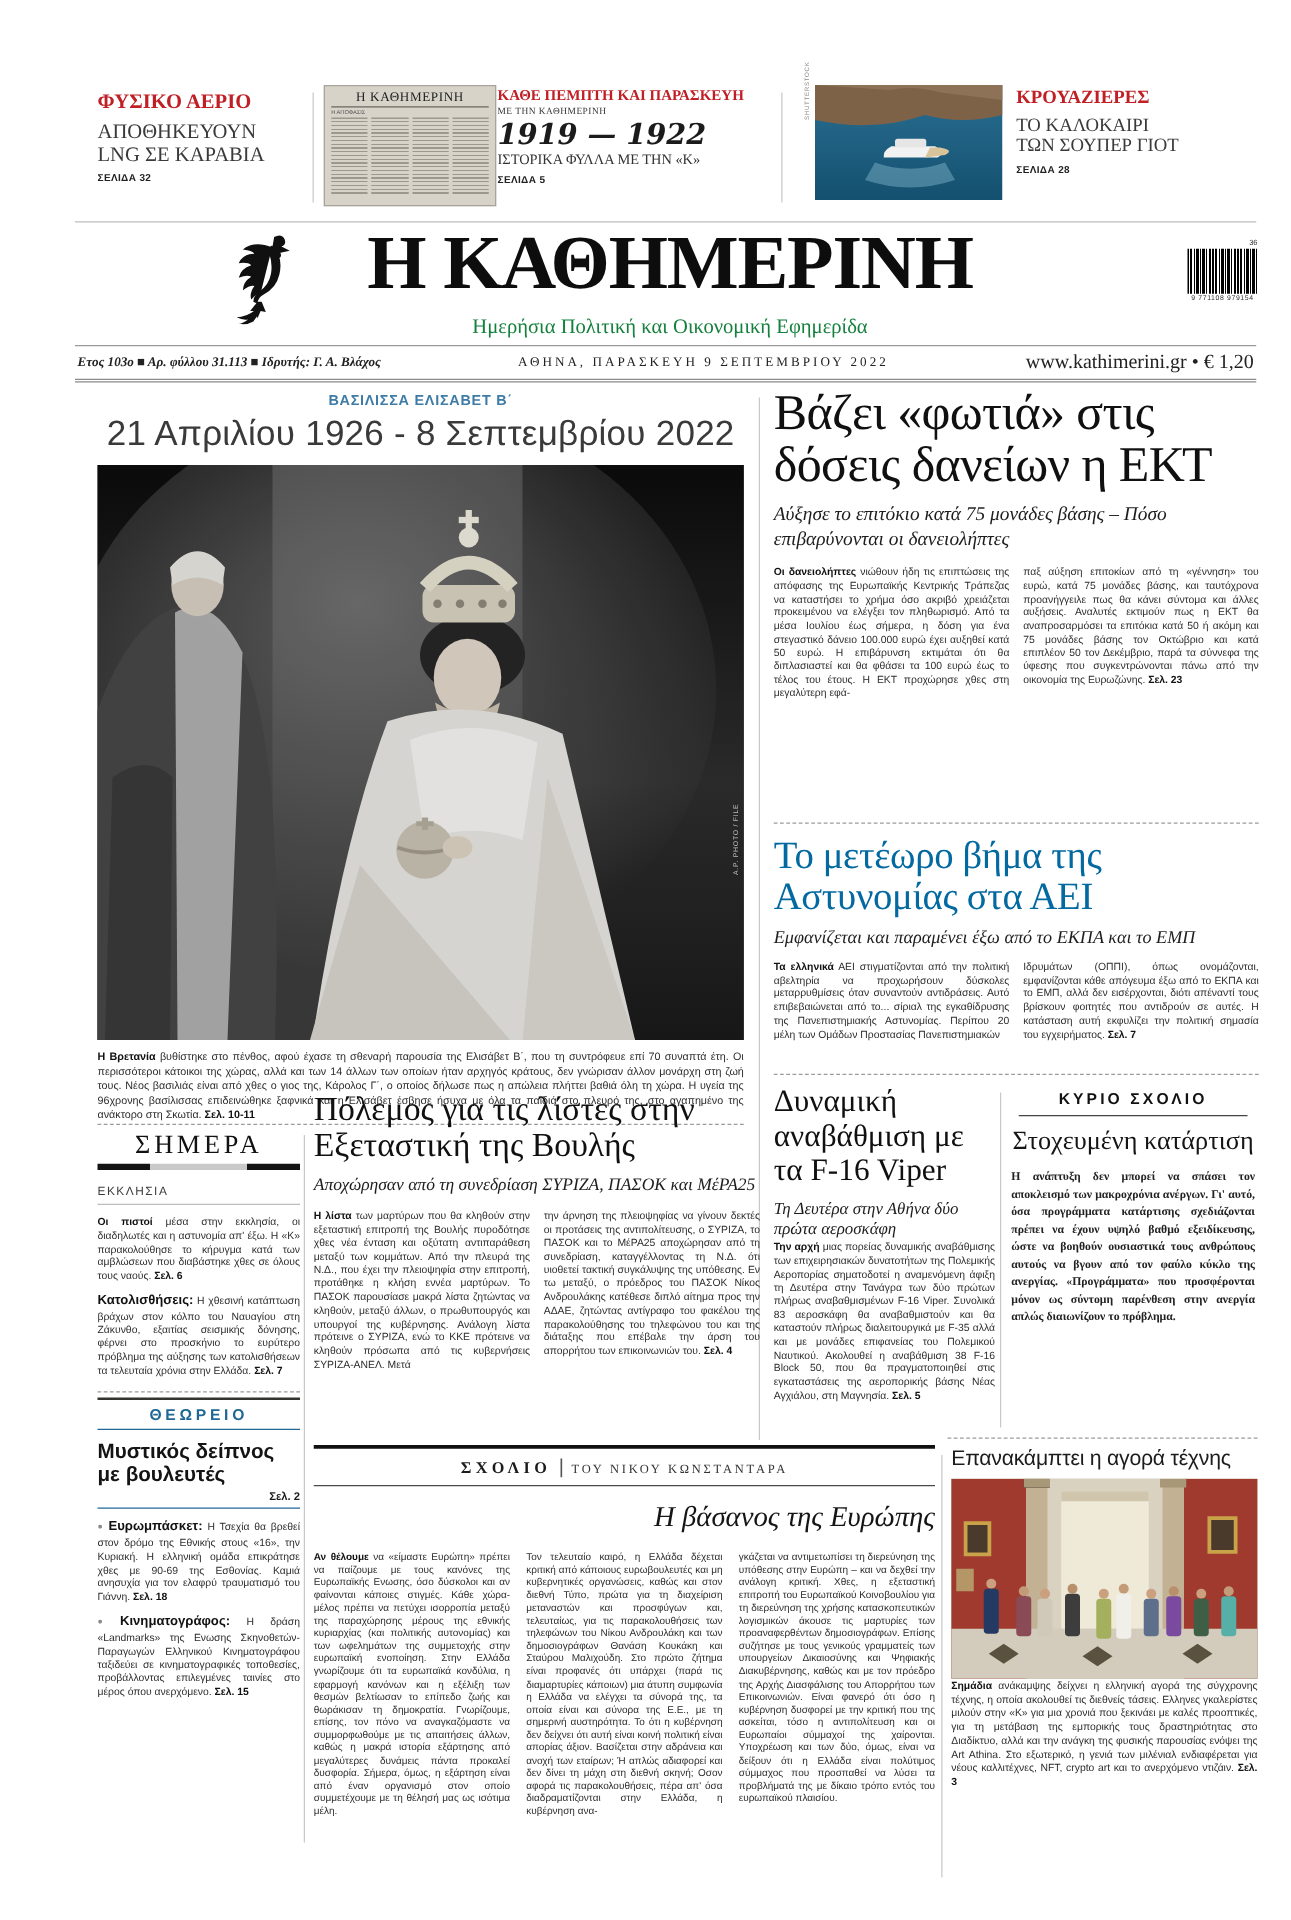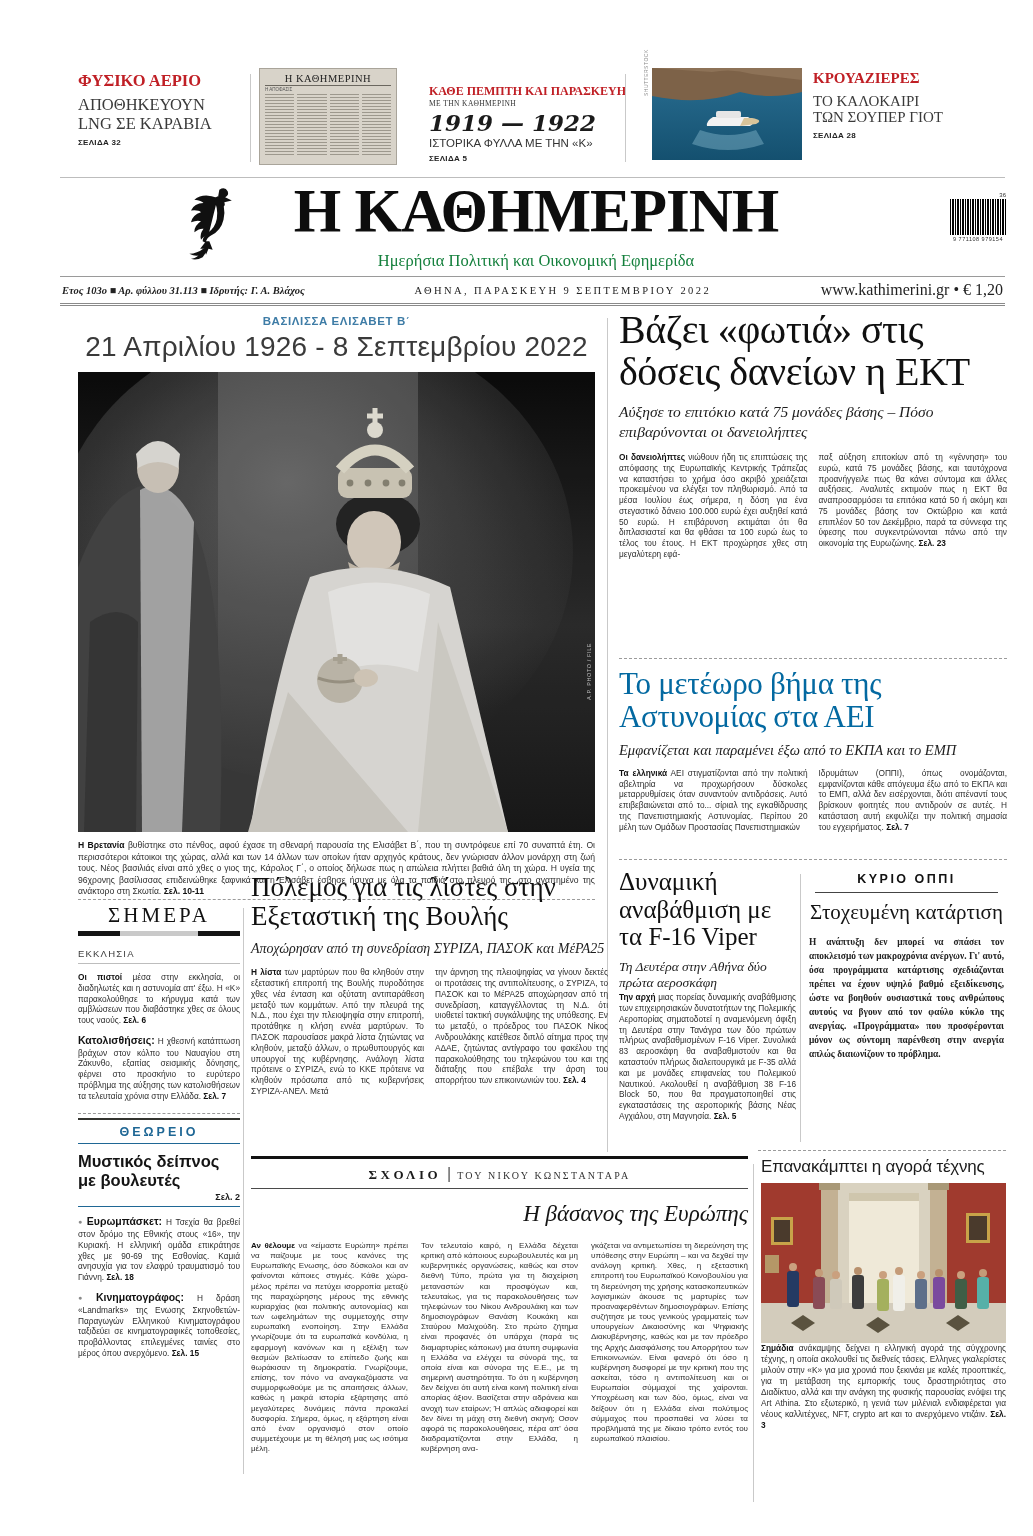--- a/index.html
+++ b/index.html
@@ -19,25 +19,25 @@
   .promo-title{font-family:"Liberation Serif",serif;color:#3a3a3a;font-size:16.5px;line-height:1.12;margin-top:6px;}
   .promo-page{font-size:8px;font-weight:bold;color:#222;margin-top:5px;letter-spacing:.3px;}
   .promo-gas{left:78px;top:72px;width:168px;}
   .pdiv1{left:250px;top:74px;height:88px;}
   .thumb{left:259px;top:68px;width:138px;height:97px;background:#d8d3c9;border:1px solid #a9a49a;box-sizing:border-box;padding:4px 5px;}
   .thumb-title{font-family:"Liberation Serif",serif;font-size:10.5px;text-align:center;color:#222;
                border-bottom:1px solid #6b675f;padding-bottom:1px;letter-spacing:.5px;}
   .thumb-sub{font-size:4.5px;color:#555;margin-top:1px;}
   .thumb-cols{display:flex;gap:3px;height:62px;margin-top:2px;}
   .thumb-col{flex:1;background:repeating-linear-gradient(#9d988d 0 1px,rgba(0,0,0,0) 1px 3px);}
-  .promo-hist{left:429px;top:70px;width:208px;margin-top:15px;}
+  .promo-hist{left:398px;top:70px;width:208px;}
   .hist-kicker{font-family:"Liberation Serif",serif;font-weight:bold;color:#c01f25;font-size:12px;line-height:1.1;}
   .hist-line2{font-family:"Liberation Serif",serif;font-size:7.5px;color:#333;margin-top:1px;letter-spacing:.4px;}
   .hist-years{font-family:"DejaVu Serif",serif;font-style:italic;font-weight:bold;font-size:23px;color:#1b1b1b;margin:1px 0 0;}
-  .hist-line3{font-family:Liberation Sans, sans-serif;font-size:11.5px;color:#333;margin-top:1px;}
+  .hist-line3{font-family:Liberation Serif, serif;font-size:11.5px;color:#333;margin-top:1px;}
   .pdiv2{left:625px;top:74px;height:88px;}
   .yacht{left:652px;top:68px;width:150px;height:92px;}
   .yacht-credit{left:643px;top:96px;font-size:5px;color:#8a8a8a;transform:rotate(-90deg);transform-origin:left top;letter-spacing:.5px;}
   .promo-cruise{left:813px;top:70px;width:192px;}
   .toprule{left:60px;top:177px;width:945px;border-top:1px solid #bdbdbd;height:0;position:absolute;}
   
   .logo{left:186px;top:186px;}
   .m-title{left:236px;top:176px;width:600px;text-align:center;font-family:"Liberation Serif",serif;
            font-weight:bold;font-size:61px;letter-spacing:-1px;color:#0d0d0d;white-space:nowrap;}
   .m-sub{left:236px;top:251px;width:600px;text-align:center;font-family:"Liberation Serif",serif;font-size:16.5px;color:#15803d;}
@@ -294,21 +294,21 @@
   <div class="dash dash2"></div>
 
   <div class="abs f16">
     <div class="h-md">Δυναμική αναβάθμιση με τα F-16 Viper</div>
     <div class="subhead">Τη Δευτέρα στην Αθήνα δύο πρώτα αεροσκάφη</div>
     <p class="bt f16-body" style="margin:0"><span class="lead">Την αρχή</span><span> μιας πορείας δυναμικής αναβάθμισης των επιχειρησιακών δυνατοτήτων της Πολεμικής Αεροπορίας σηματοδοτεί η αναμενόμενη άφιξη τη Δευτέρα στην Τανάγρα των δύο πρώτων πλήρως αναβαθμισμένων F-16 Viper. Συνολικά 83 αεροσκάφη θα αναβαθμιστούν και θα καταστούν πλήρως διαλειτουργικά με F-35 αλλά και με μονάδες επιφανείας του Πολεμικού Ναυτικού. Ακολουθεί η αναβάθμιση 38 F-16 Block 50, που θα πραγματοποιηθεί στις εγκαταστάσεις της αεροπορικής βάσης Νέας Αγχιάλου, στη Μαγνησία. </span><span class="pg">Σελ. 5</span></p>
   </div>
   <div class="vdiv vdiv-f16"></div>
 
   <div class="abs kyrio">
-    <div class="kyrio-label">ΚΥΡΙΟ ΟΠΠΙ</div>
+    <div class="kyrio-label">ΚΥΡΙΟ ΣΧΟΛΙΟ</div>
     <div class="kyrio-rule"></div>
     <div class="kyrio-title serif">Στοχευμένη κατάρτιση</div>
     <div class="kyrio-body">Η ανάπτυξη δεν μπορεί να σπάσει τον αποκλεισμό των μακροχρόνια ανέργων. Γι' αυτό, όσα προγράμματα κατάρτισης σχεδιάζονται πρέπει να έχουν υψηλό βαθμό εξειδίκευσης, ώστε να βοηθούν ουσιαστικά τους ανθρώπους αυτούς να βγουν από τον φαύλο κύκλο της ανεργίας. «Προγράμματα» που προσφέρονται μόνον ως σύντομη παρένθεση στην ανεργία απλώς διαιωνίζουν το πρόβλημα.</div>
   </div>
   <div class="dash dash3"></div>
 
   <div class="abs simera">
     <div class="simera-title">ΣΗΜΕΡΑ</div>
     <div class="simera-bar"></div>
     <div class="sec-label">ΕΚΚΛΗΣΙΑ</div>

